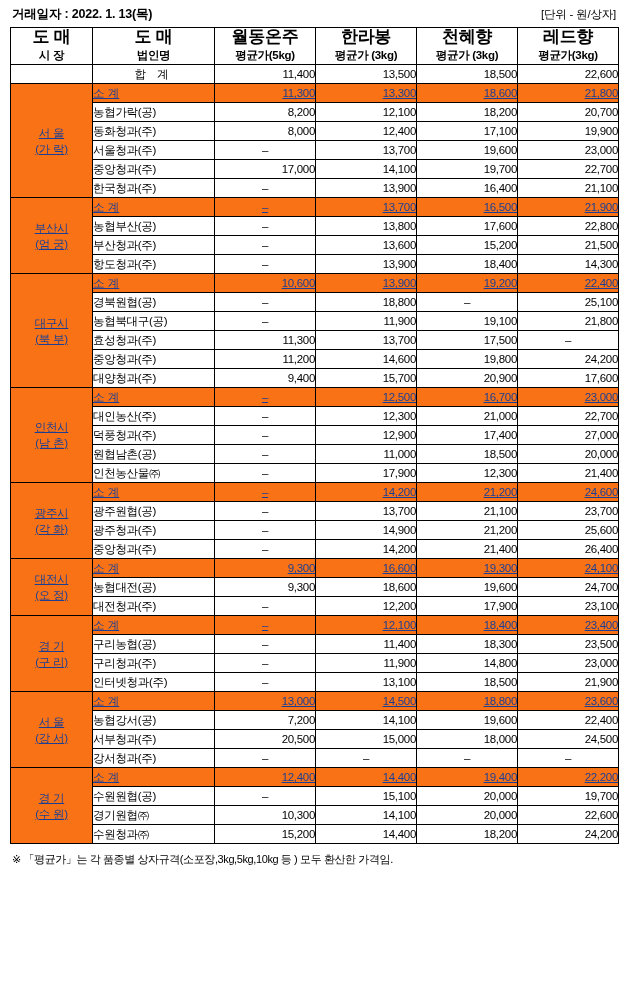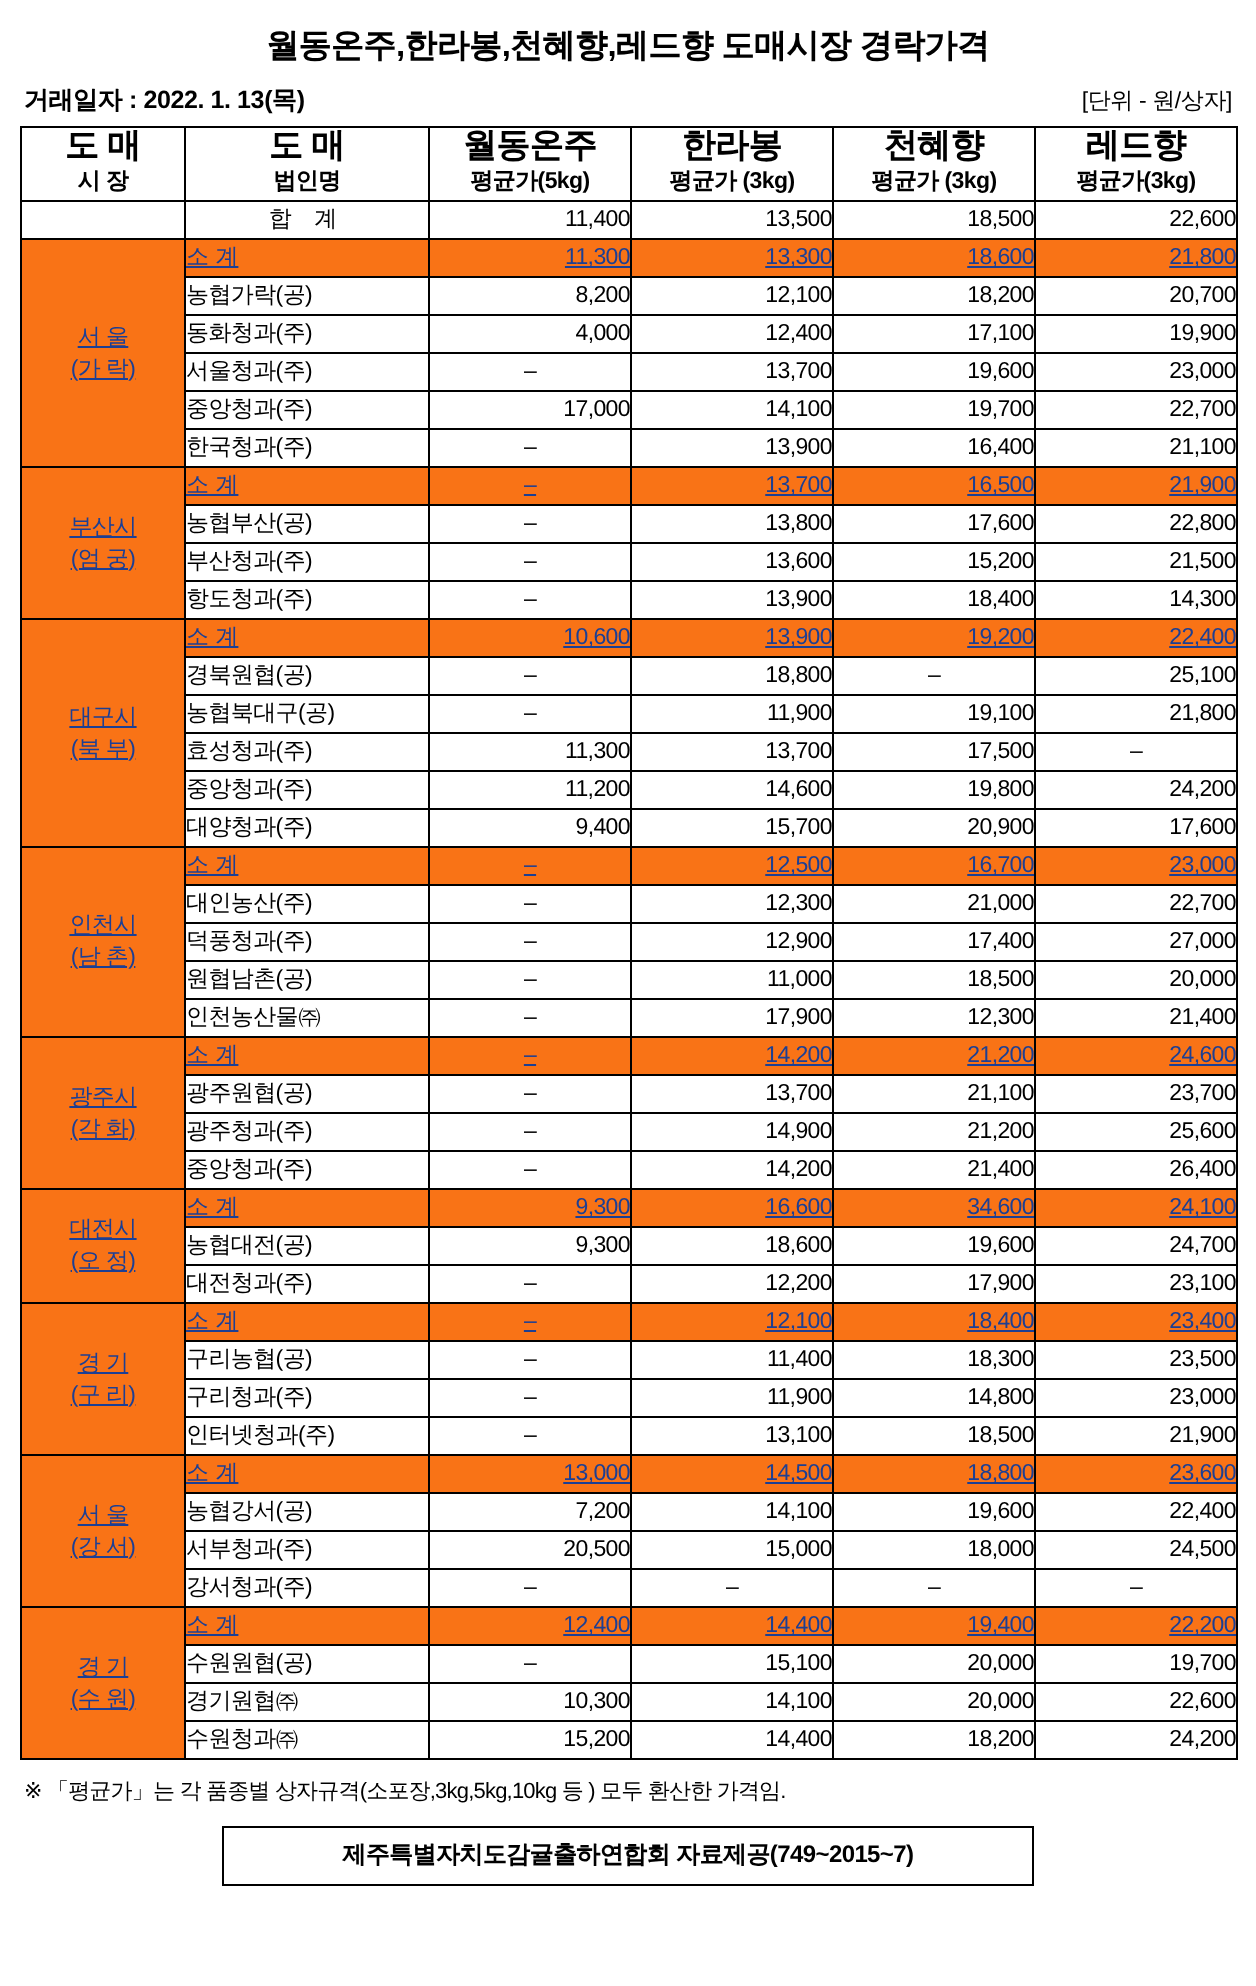--- a/index.html
+++ b/index.html
@@ -116,21 +116,20 @@
     font-weight:bold;
     padding:5px 0 6px 0;
     letter-spacing:-0.3px;
   }
 </style>
 </head>
 <body>
 
 <div class="page">
 
-  <div class="doc-title">월동온주,한라봉,천혜향,레드향  도매시장 경락가격</div>
 
   <div class="meta-row">
     <div class="meta-left">거래일자 : 2022. 1. 13(목)</div>
     <div class="meta-right">[단위 - 원/상자]</div>
   </div>
 
   <table class="main">
     <colgroup>
       <col class="c-market">
       <col class="c-corp">
@@ -189,21 +188,21 @@
         </tr>
         <tr>
           <td class="corp">농협가락(공)</td>
           <td class="num">8,200</td>
           <td class="num">12,100</td>
           <td class="num">18,200</td>
           <td class="num">20,700</td>
         </tr>
         <tr>
           <td class="corp">동화청과(주)</td>
-          <td class="num">4,000</td>
+          <td class="num">8,000</td>
           <td class="num">12,400</td>
           <td class="num">17,100</td>
           <td class="num">19,900</td>
         </tr>
         <tr>
           <td class="corp">서울청과(주)</td>
           <td class="dash">–</td>
           <td class="num">13,700</td>
           <td class="num">19,600</td>
           <td class="num">23,000</td>
@@ -372,21 +371,21 @@
           <td class="num">26,400</td>
         </tr>
         <tr class="subtotal grp-top">
           <td class="market" rowspan="3">
             <span class="m1">대전시</span>
             <span class="m2">(오 정)</span>
           </td>
           <td class="corp">소      계</td>
           <td class="num">9,300</td>
           <td class="num">16,600</td>
-          <td class="num">34,600</td>
+          <td class="num">19,300</td>
           <td class="num">24,100</td>
         </tr>
         <tr>
           <td class="corp">농협대전(공)</td>
           <td class="num">9,300</td>
           <td class="num">18,600</td>
           <td class="num">19,600</td>
           <td class="num">24,700</td>
         </tr>
         <tr>
@@ -490,17 +489,14 @@
           <td class="num">15,200</td>
           <td class="num">14,400</td>
           <td class="num">18,200</td>
           <td class="num">24,200</td>
         </tr>
       </tbody>
   </table>
 
   <div class="footnote">※ 「평균가」는 각 품종별 상자규격(소포장,3kg,5kg,10kg 등 ) 모두 환산한 가격임.</div>
 
-  <div class="provider-wrap">
-    <div class="provider">제주특별자치도감귤출하연합회 자료제공(749~2015~7)</div>
-  </div>
 
 </div>
 
 </body></html>

